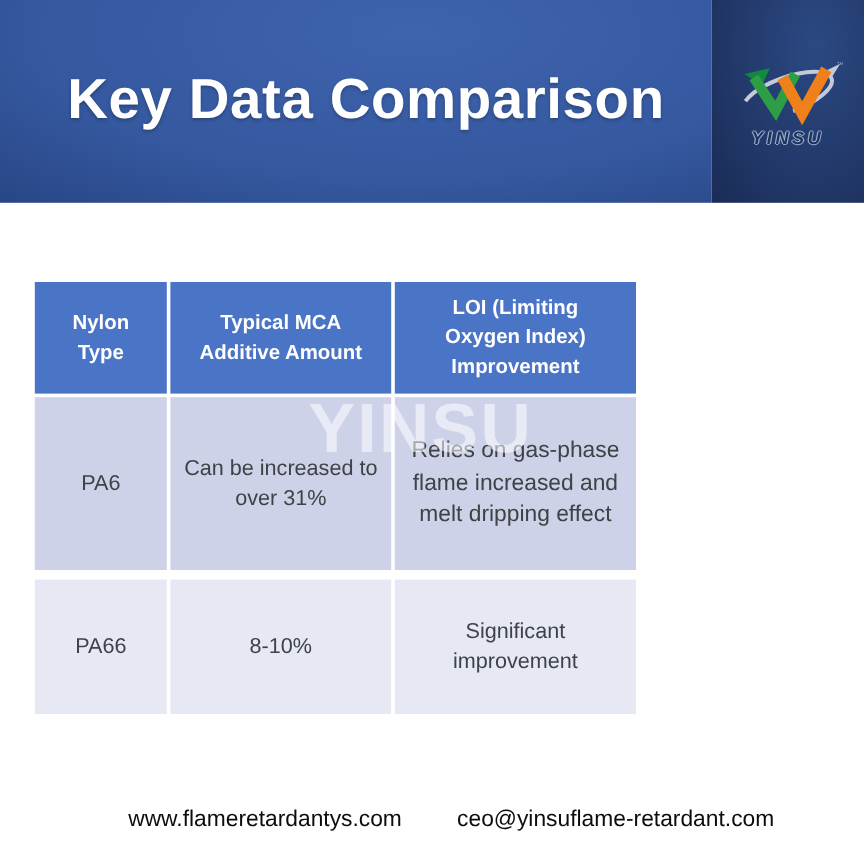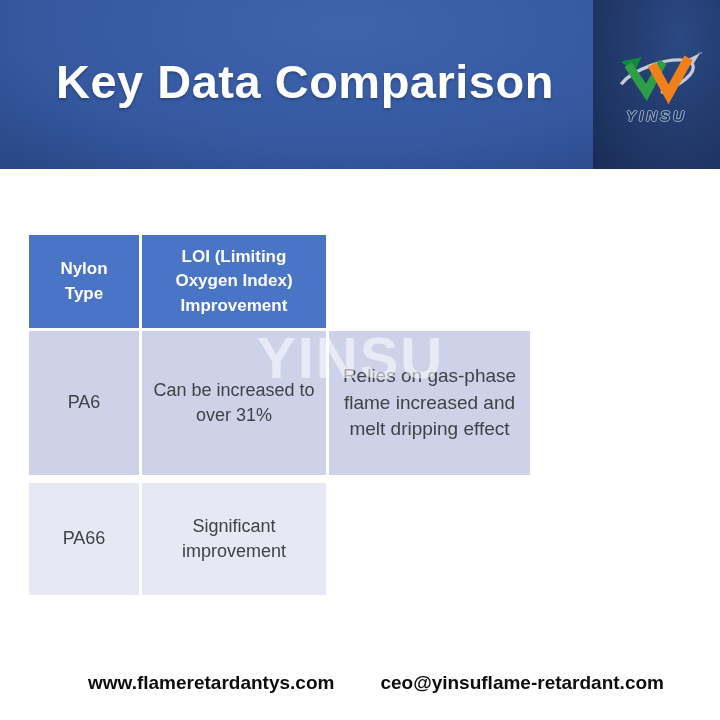--- a/index.html
+++ b/index.html
@@ -116,21 +116,21 @@
   
   .footer {
     position: absolute;
     top: 672px; left: 0;
     width: 720px;
     display: flex;
     justify-content: center;
     gap: 46px;
     color: #0d0d0d;
     font-size: 19px;
-    font-weight: bold;
+    font-weight: normal;
     padding-left: 32px;
   }
 </style>
 </head>
 <body>
 
 <div class="banner">
   <div class="banner-left">
     <h1 class="page-title">Key Data Comparison</h1>
   </div>
@@ -153,36 +153,39 @@
       <div class="logo-text">YINSU</div>
     </div>
   </div>
 </div>
 
 <div class="data-table">
 
   <div class="t-row t-head">
     <div class="cell">Nylon
 Type</div>
+    <div class="cell">Typical MCA
+Additive Amount</div>
     <div class="cell">LOI (Limiting
 Oxygen Index)
 Improvement</div>
   </div>
 
   <div class="t-row t-body-1">
     <div class="cell">PA6</div>
     <div class="cell">Can be increased to
 over 31%</div>
     <div class="cell c-char">Relies on gas-phase
 flame increased and
 melt dripping effect</div>
   </div>
 
   <div class="t-row t-body-2">
     <div class="cell">PA66</div>
+    <div class="cell">8-10%</div>
     <div class="cell">Significant
 improvement</div>
   </div>
 
   <div class="watermark">YINSU</div>
 </div>
 
 <div class="footer">
   <span>www.flameretardantys.com</span>
   <span>ceo@yinsuflame-retardant.com</span>

